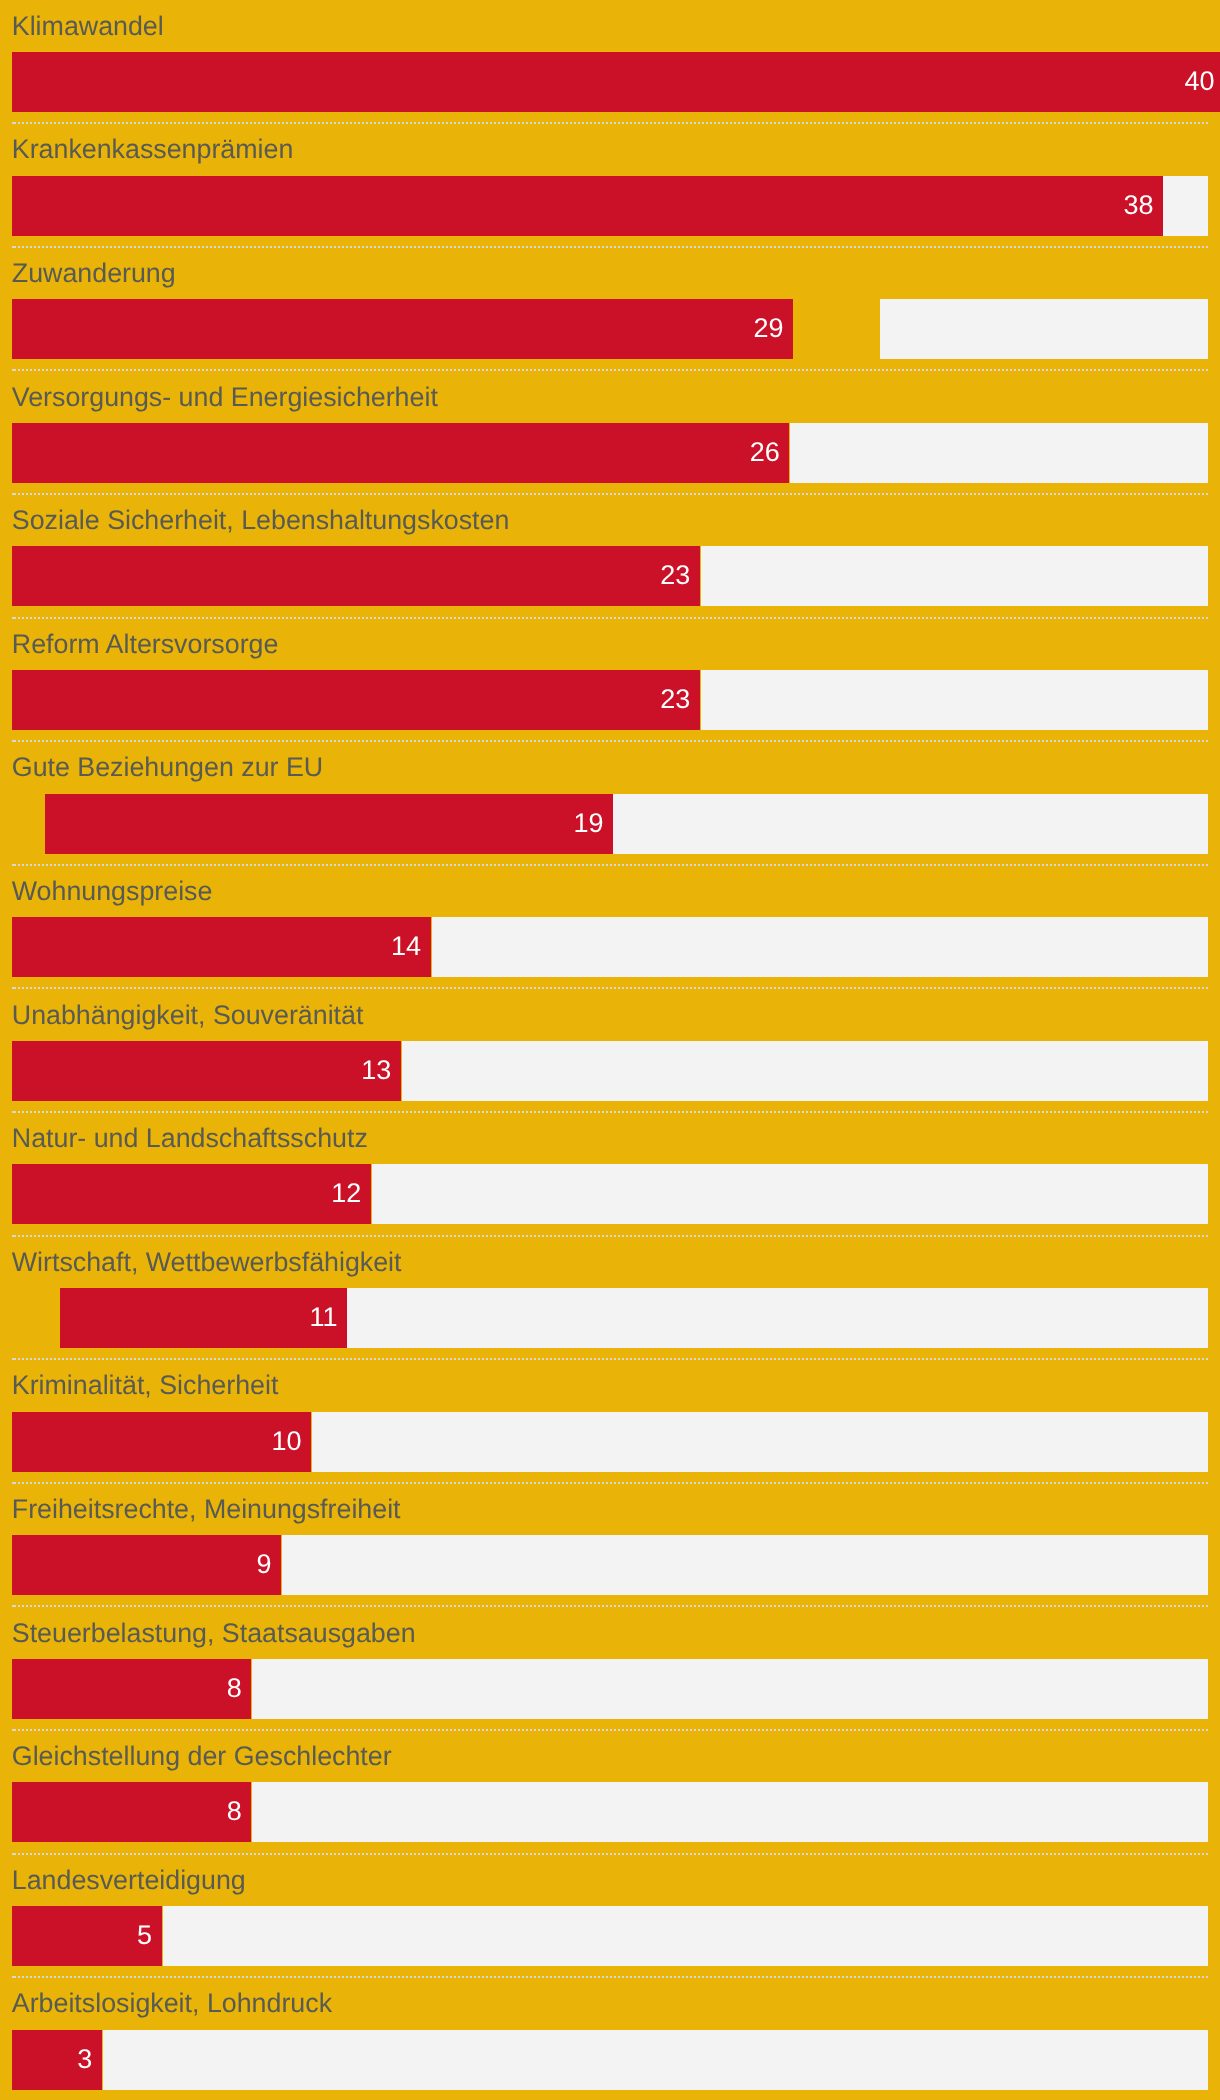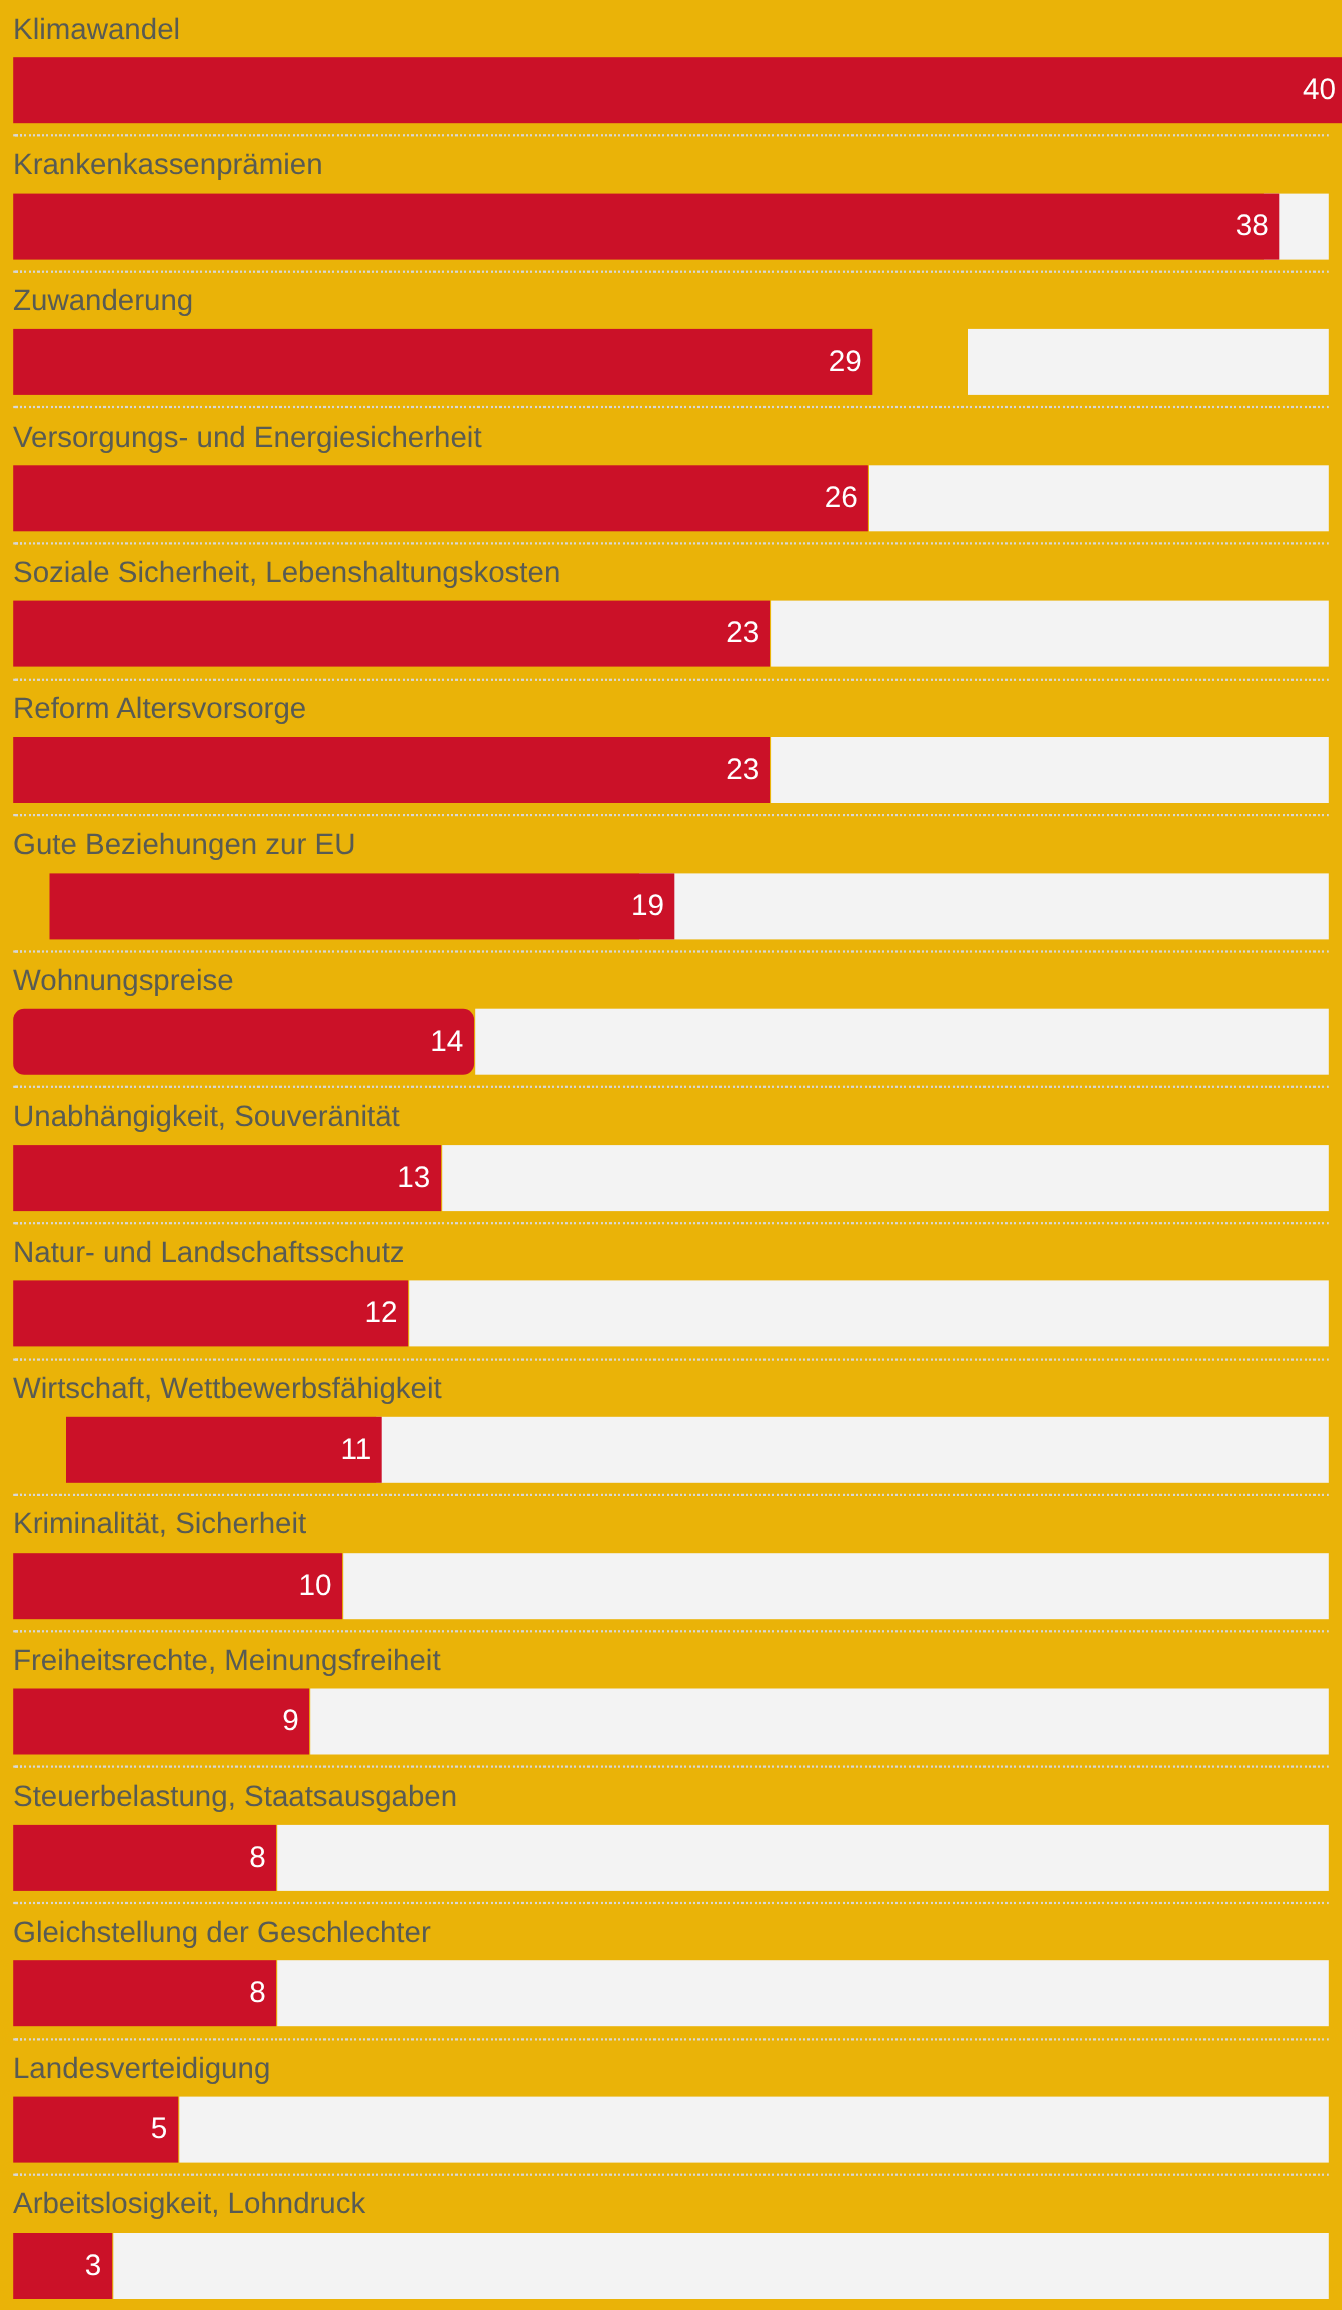--- a/index.html
+++ b/index.html
@@ -86,21 +86,21 @@
     <div class="cat-label">Gute Beziehungen zur EU</div>
     <div class="track" style="left: 581.1px; width: 626.9px;"></div>
     <div class="bar" style="width: 568.1px; margin-left: 33px;">
       <span class="val">19</span>
     </div>
   </div>
     <div class="row" style="top: 865.2px;">
     <div class="row-sep"></div>
     <div class="cat-label">Wohnungspreise</div>
     <div class="track" style="left: 431.6px; width: 776.4px;"></div>
-    <div class="bar" style="width: 418.6px; border-radius: 10px;">
+    <div class="bar" style="width: 418.6px;">
       <span class="val">14</span>
     </div>
   </div>
     <div class="row" style="top: 988.8px;">
     <div class="row-sep"></div>
     <div class="cat-label">Unabhängigkeit, Souveränität</div>
     <div class="track" style="left: 401.7px; width: 806.3px;"></div>
     <div class="bar" style="width: 388.7px;">
       <span class="val">13</span>
     </div>

